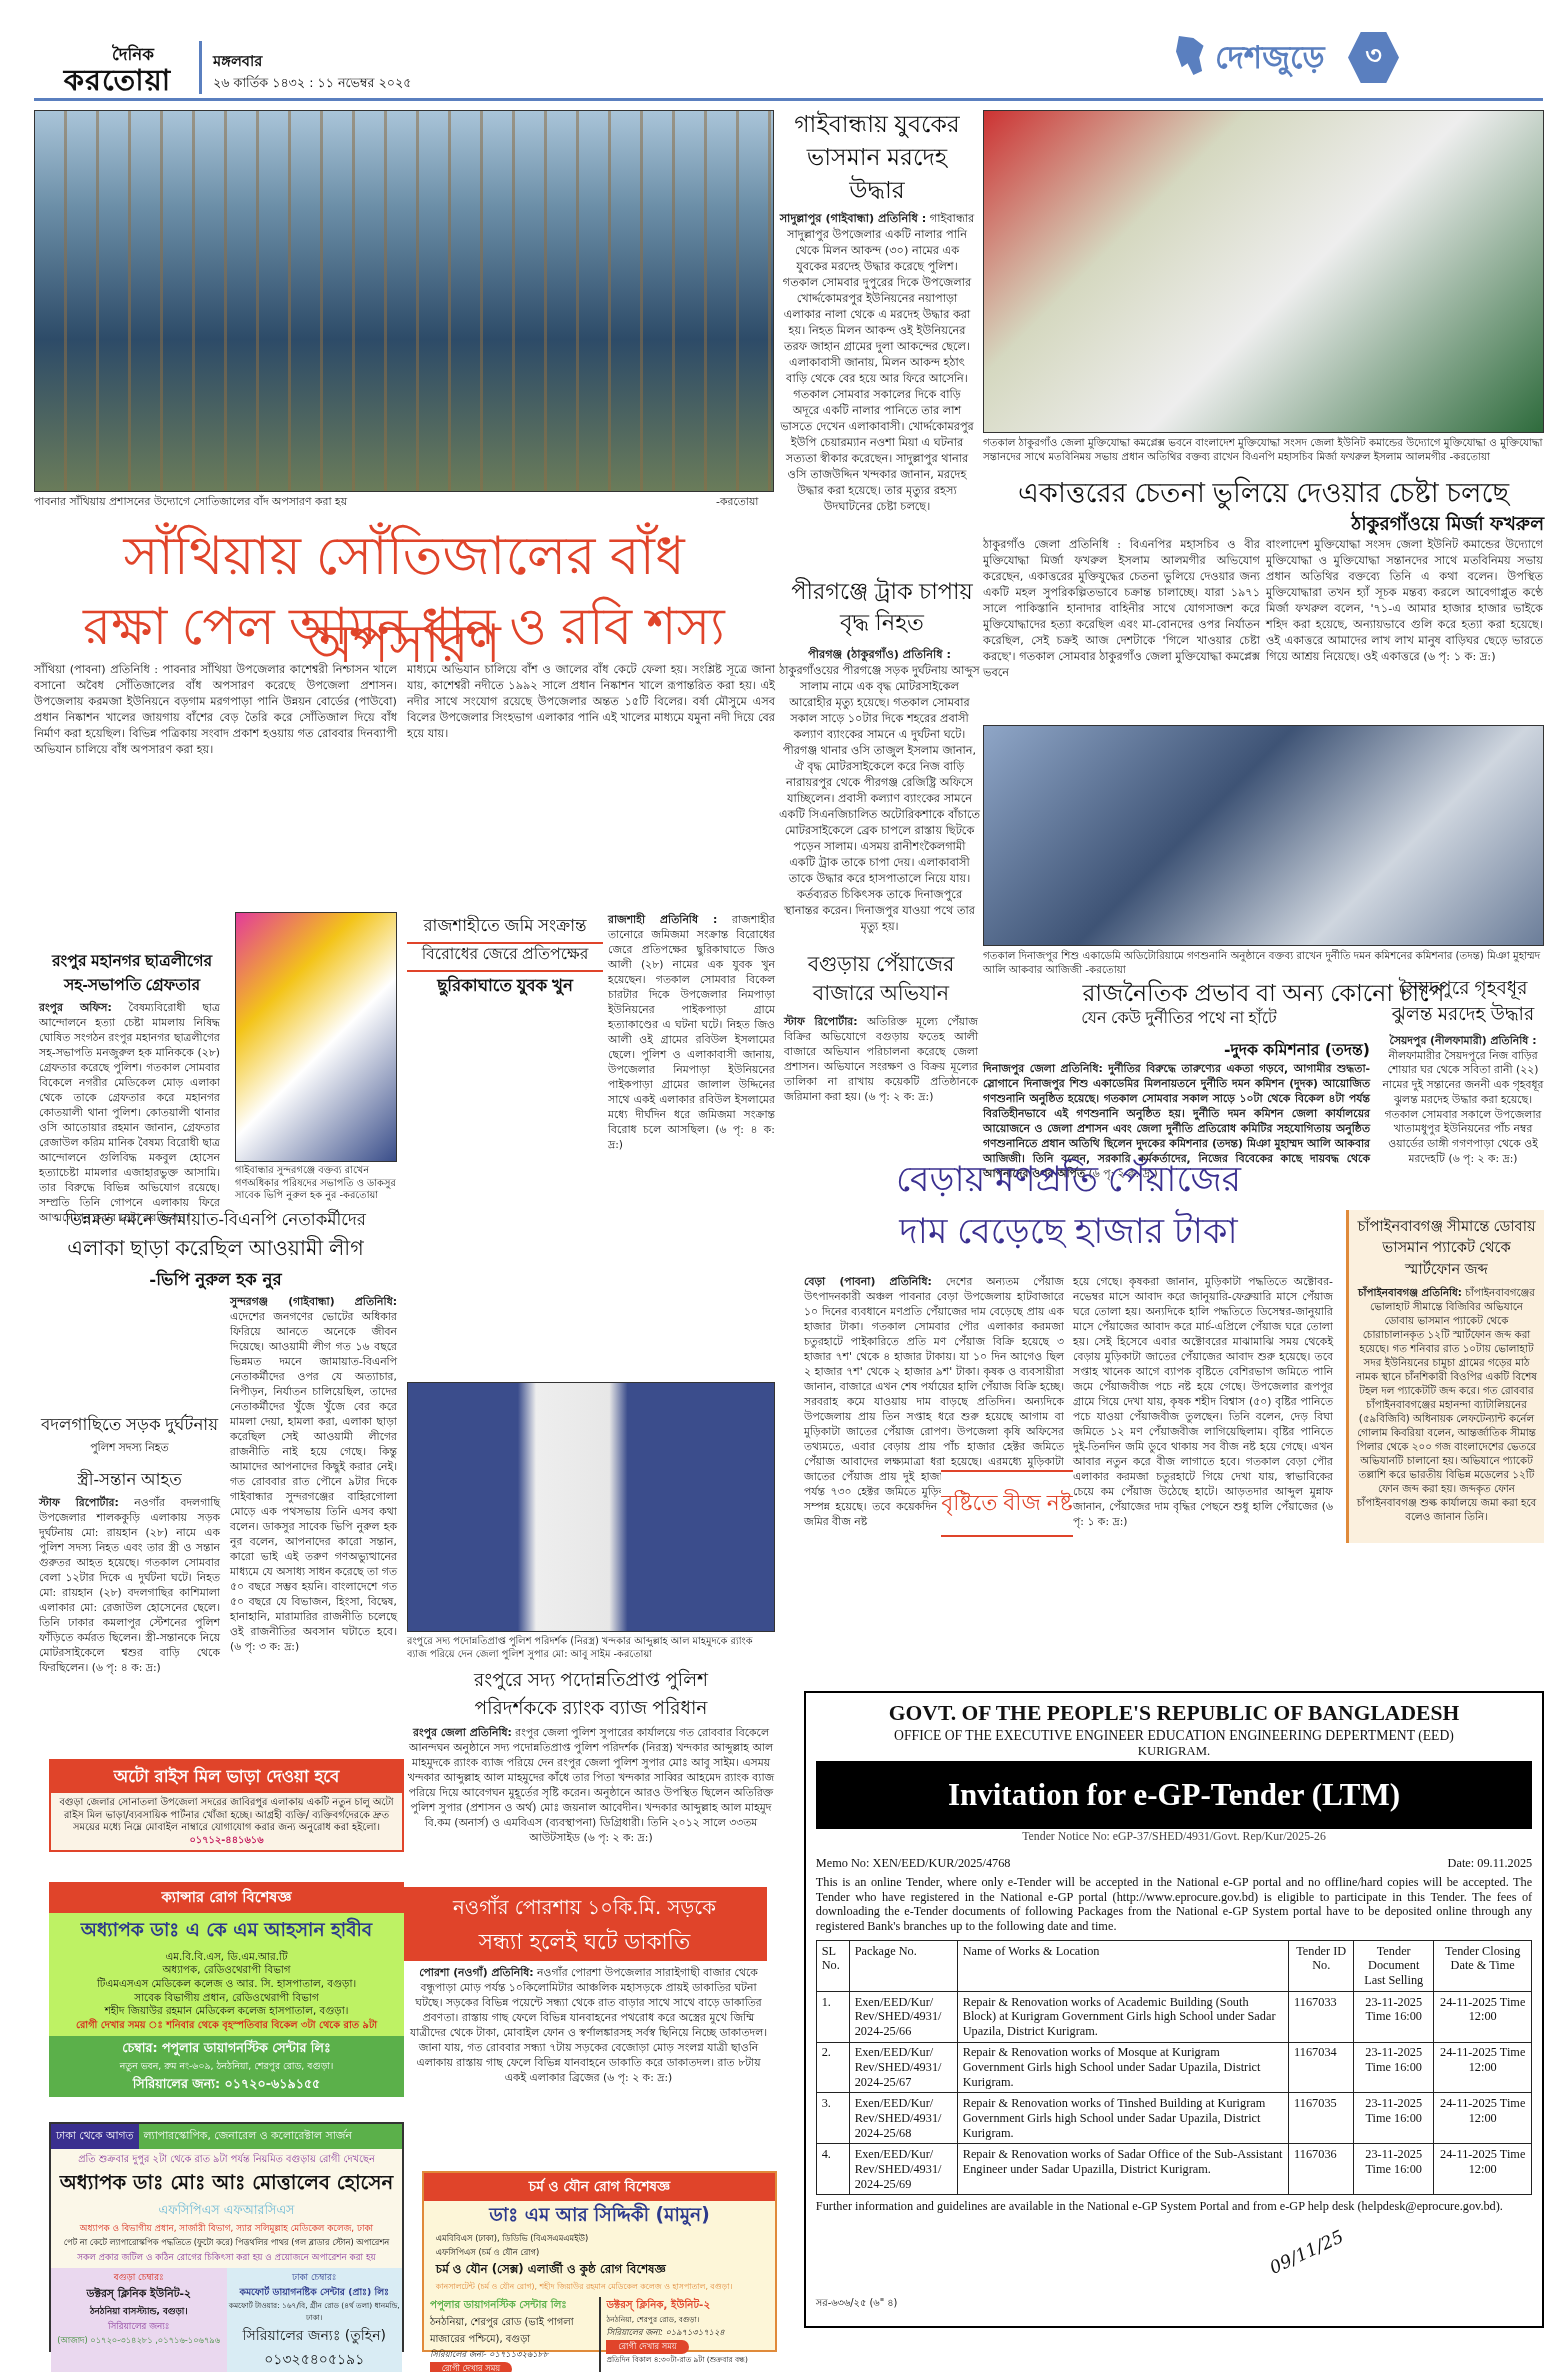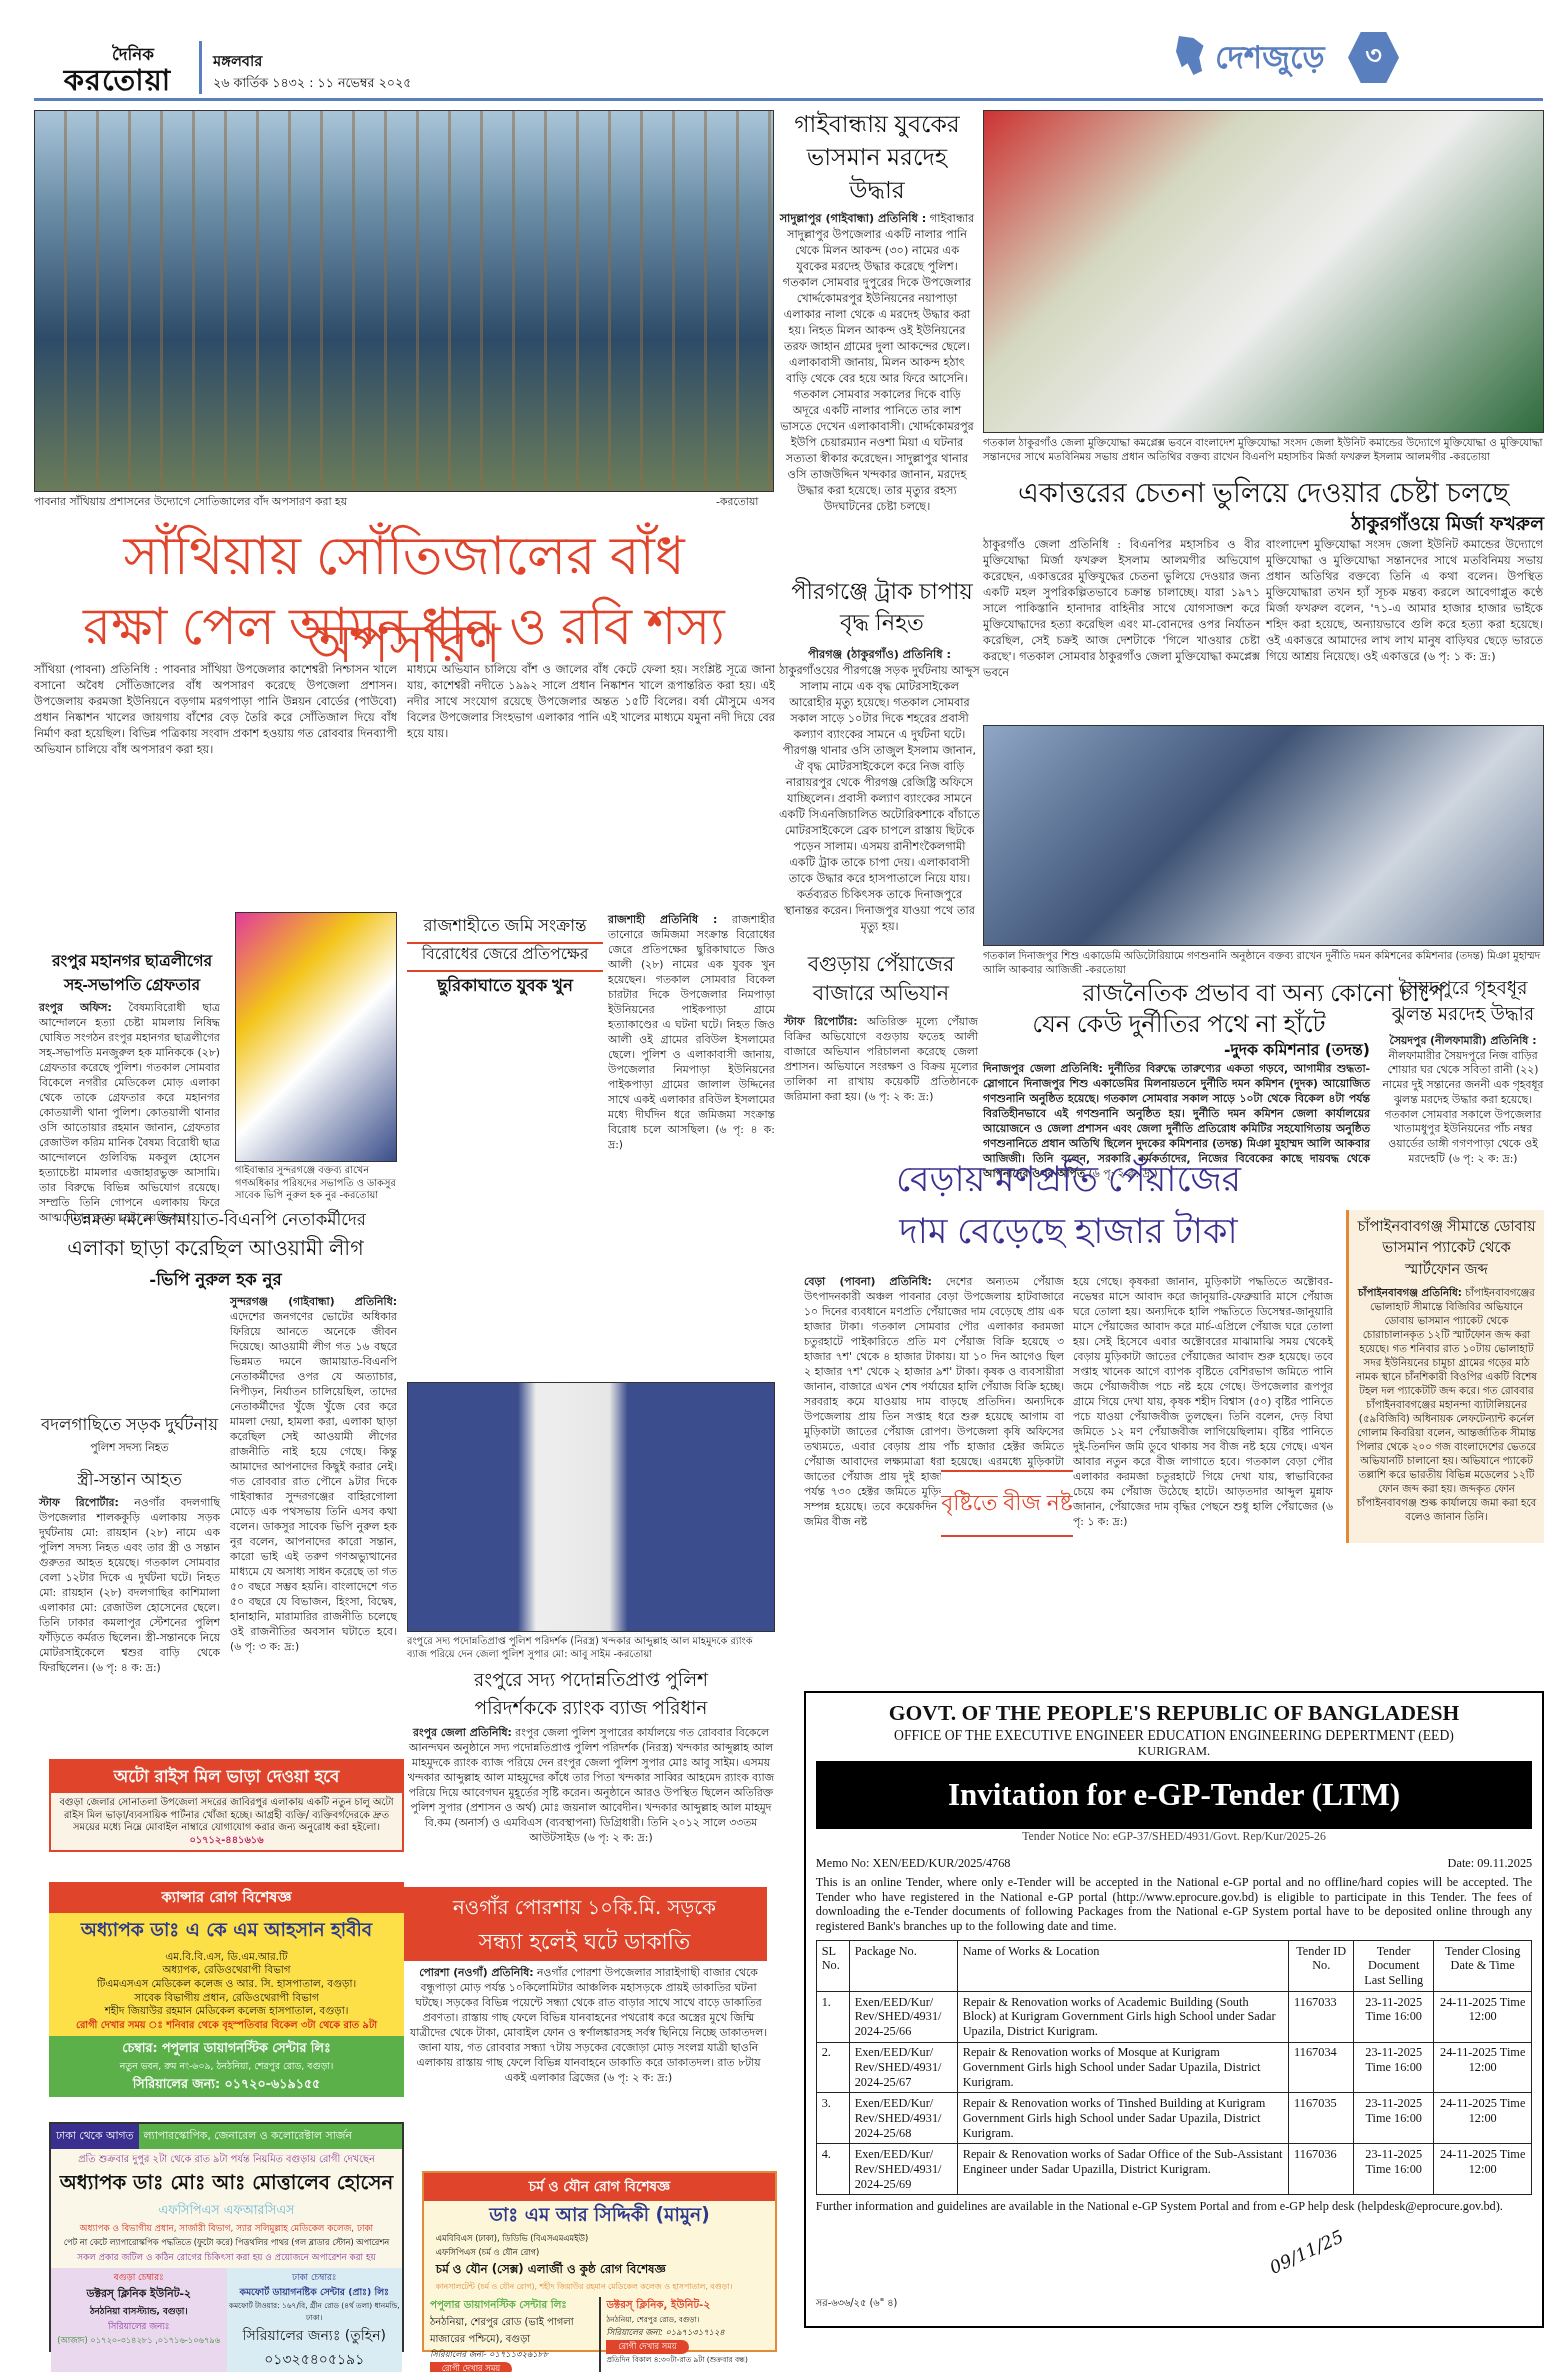--- a/index.html
+++ b/index.html
@@ -62,21 +62,21 @@
 
 <div class="abs hd" style="left:779px;top:576px;width:206px;font-size:22.5px;font-weight:normal;line-height:31px">পীরগঞ্জে ট্রাক চাপায় বৃদ্ধ নিহত</div>
 <div class="abs txt" style="left:779px;top:647px;width:201px;text-align:center">
   <b>পীরগঞ্জ (ঠাকুরগাঁও) প্রতিনিধি :</b>
   <span>ঠাকুরগাঁওয়ের পীরগঞ্জে সড়ক দুর্ঘটনায় আব্দুস সালাম নামে এক বৃদ্ধ মোটরসাইকেল আরোহীর মৃত্যু হয়েছে। গতকাল সোমবার সকাল সাড়ে ১০টার দিকে শহরের প্রবাসী কল্যাণ ব্যাংকের সামনে এ দুর্ঘটনা ঘটে। পীরগঞ্জ থানার ওসি তাজুল ইসলাম জানান, ঐ বৃদ্ধ মোটরসাইকেলে করে নিজ বাড়ি নারায়রপুর থেকে পীরগঞ্জ রেজিষ্ট্রি অফিসে যাচ্ছিলেন। প্রবাসী কল্যাণ ব্যাংকের সামনে একটি সিএনজিচালিত অটোরিকশাকে বাঁচাতে মোটরসাইকেলে ব্রেক চাপলে রাস্তায় ছিটকে পড়েন সালাম। এসময় রানীশংকৈলগামী একটি ট্রাক তাকে চাপা দেয়। এলাকাবাসী তাকে উদ্ধার করে হাসপাতালে নিয়ে যায়। কর্তব্যরত চিকিৎসক তাকে দিনাজপুরে স্থানান্তর করেন। দিনাজপুর যাওয়া পথে তার মৃত্যু হয়।</span>
 </div>
 
 <div class="abs photo" style="left:983px;top:725px;width:561px;height:221px;background:linear-gradient(135deg,#8fa6c7,#3e5375 40%,#cfd6df 70%,#6b7d99)"></div>
 <div class="abs cap" style="left:983px;top:949px;width:561px;font-size:10.3px;line-height:13.7px">গতকাল দিনাজপুর শিশু একাডেমি অডিটোরিয়ামে গণশুনানি অনুষ্ঠানে বক্তব্য রাখেন দুর্নীতি দমন কমিশনের কমিশনার (তদন্ত) মিঞা মুহাম্মদ আলি আকবার আজিজী -করতোয়া</div>
 <div class="abs hd" style="left:983px;top:975px;width:561px;font-size:23.5px;font-weight:normal">রাজনৈতিক প্রভাব বা অন্য কোনো চাপে</div>
-<div class="abs hd" style="left:983px;top:1005px;width:392px;font-size:24px;font-weight:normal">যেন কেউ দুর্নীতির পথে না হাঁটে</div>
+<div class="abs hd" style="left:983px;top:1005px;width:392px;font-size:16px;font-weight:normal">যেন কেউ দুর্নীতির পথে না হাঁটে</div>
 <div class="abs" style="left:983px;top:1037px;width:387px;text-align:right;font-size:15.7px;font-weight:bold">-দুদক কমিশনার (তদন্ত)</div>
 <div class="abs txt" style="left:983px;top:1061px;width:387px;font-size:10.8px;line-height:15px">
   <b>দিনাজপুর জেলা প্রতিনিধি: দুর্নীতির বিরুদ্ধে তারুণ্যের একতা গড়বে, আগামীর শুদ্ধতা-স্লোগানে দিনাজপুর শিশু একাডেমির মিলনায়তনে দুর্নীতি দমন কমিশন (দুদক) আয়োজিত গণশুনানি অনুষ্ঠিত হয়েছে। গতকাল সোমবার সকাল সাড়ে ১০টা থেকে বিকেল ৪টা পর্যন্ত বিরতিহীনভাবে এই গণশুনানি অনুষ্ঠিত হয়। দুর্নীতি দমন কমিশন জেলা কার্যালয়ের আয়োজনে ও জেলা প্রশাসন এবং জেলা দুর্নীতি প্রতিরোধ কমিটির সহযোগিতায় অনুষ্ঠিত গণশুনানিতে প্রধান অতিথি ছিলেন দুদকের কমিশনার (তদন্ত) মিঞা মুহাম্মদ আলি আকবার আজিজী। তিনি বলেন, সরকারি কর্মকর্তাদের, নিজের বিবেকের কাছে দায়বদ্ধ থেকে আপনাদের ওপর অর্পিত</b>
   <span>(৬ পৃ: ২ ক: দ্র:)</span>
 </div>
 
 <div class="abs hd" style="left:1382px;top:975px;width:162px;font-size:18.6px;font-weight:normal;line-height:25.5px">সৈয়দপুরে গৃহবধূর ঝুলন্ত মরদেহ উদ্ধার</div>
 <div class="abs txt ctr" style="left:1382px;top:1034px;width:162px;text-align:center;font-size:10.8px;line-height:14.7px">
   <b>সৈয়দপুর (নীলফামারী) প্রতিনিধি :</b>
   <span>নীলফামারীর সৈয়দপুরে নিজ বাড়ির শোয়ার ঘর থেকে সবিতা রানী (২২) নামের দুই সন্তানের জননী এক গৃহবধূর ঝুলন্ত মরদেহ উদ্ধার করা হয়েছে। গতকাল সোমবার সকালে উপজেলার খাতামধুপুর ইউনিয়নের পাঁচ নম্বর ওয়ার্ডের ডাঙ্গী গগণপাড়া থেকে ওই মরদেহটি</span>
@@ -230,21 +230,21 @@
 </div>
 
 <div class="abs" style="left:49px;top:1759px;width:355px;height:93px;border:2.9px solid #e0442a;background:#fbf3e6">
   <div style="background:#e0442a;color:#fff;text-align:center;font-size:16.7px;font-weight:bold;padding:2px 0">অটো রাইস মিল ভাড়া দেওয়া হবে</div>
   <div style="font-size:9.8px;line-height:12.7px;padding:2.9px 5.9px;text-align:center">
     <span>বগুড়া জেলার সোনাতলা উপজেলা সদরের জাবিরপুর এলাকায় একটি নতুন চালু অটো রাইস মিল ভাড়া/ব্যবসায়িক পার্টনার খোঁজা হচ্ছে। আগ্রহী ব্যক্তি/ ব্যক্তিবর্গদেরকে দ্রুত সময়ের মধ্যে নিম্নে মোবাইল নাম্বারে যোগাযোগ করার জন্য অনুরোধ করা হইলো।</span>
     <b style="color:#c2185b">০১৭১২-৪৪১৬১৬</b>
   </div>
 </div>
 
-<div class="abs" style="left:49px;top:1882px;width:355px;height:172px;background:#fde047">
+<div class="abs" style="left:49px;top:1882px;width:355px;height:172px;background:#bef264">
   <div style="background:#e0442a;color:#fff;text-align:center;font-size:14.7px;font-weight:bold;padding:2.9px 0">ক্যান্সার রোগ বিশেষজ্ঞ</div>
   <div style="text-align:center;font-size:18.6px;font-weight:bold;color:#2d3a8c;margin-top:2.9px">অধ্যাপক ডাঃ এ কে এম আহসান হাবীব</div>
   <div style="text-align:center;font-size:10.3px;line-height:13.7px;margin-top:2.9px">
     <div>এম.বি.বি.এস, ডি.এম.আর.টি</div>
     <div>অধ্যাপক, রেডিওথেরাপী বিভাগ</div>
     <div>টিএমএসএস মেডিকেল কলেজ ও আর. সি. হাসপাতাল, বগুড়া।</div>
     <div>সাবেক বিভাগীয় প্রধান, রেডিওথেরাপী বিভাগ</div>
     <div>শহীদ জিয়াউর রহমান মেডিকেল কলেজ হাসপাতাল, বগুড়া।</div>
     <div style="color:#d62b1c;font-weight:bold;font-size:9.8px">রোগী দেখার সময় ঃ শনিবার থেকে বৃহস্পতিবার বিকেল ৩টা থেকে রাত ৯টা</div>
   </div>

